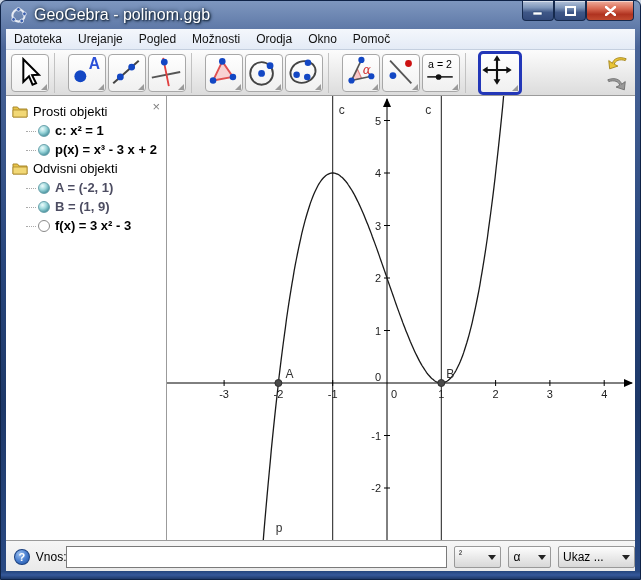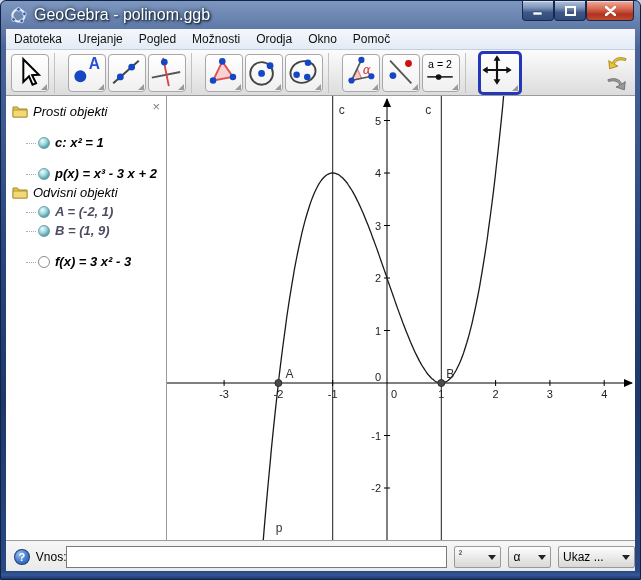--- a/index.html
+++ b/index.html
@@ -27,30 +27,30 @@
   .tool-btn.selected{border:3px solid #2337b8;margin:0 0;width:38px;height:38px;border-radius:5px;}
   .tool-btn .dd{position:absolute;right:1px;bottom:1px;width:0;height:0;
     border-left:6px solid transparent;border-bottom:6px solid #9a9a9a;}
   .tb-gap{width:8px;flex:0 0 auto;border-left:1px solid #c2c2c2;height:40px;margin:0 4px;}
   .tb-lead{width:4px;flex:0 0 auto;}
   .undo-redo{position:absolute;right:6px;top:3px;display:flex;flex-direction:column;gap:3px;}
   .ur-btn{width:24px;height:18px;background:transparent;border:none;padding:0;}
   
   .main{height:444px;display:flex;}
   .sidebar{width:160px;border-right:1px solid #9b9b9b;position:relative;font-size:13px;background:#fff;}
-  .algebra{padding:6px 0 0 6px;font-style:italic;}
+  .algebra{padding:6px 0 0 6px;}
   .alg-group{display:flex;align-items:center;height:19px;font-weight:normal;color:#000;}
   .alg-item{display:flex;align-items:center;height:19px;padding-left:14px;font-weight:bold;}
   .guide{width:10px;border-bottom:1px dotted #aaa;height:1px;margin-right:2px;flex:0 0 auto;}
   .marble{width:12px;height:12px;border-radius:50%;margin-right:5px;flex:0 0 auto;
     background:radial-gradient(circle at 35% 30%,#eefcfc 0,#9ed8dc 40%,#47929e 80%,#2f6f7c 100%);
     border:1px solid #6aa2ac;box-sizing:border-box;}
   .marble.hollow{background:#fff;border:1px solid #8a8a8a;}
   .folder{width:16px;height:13px;margin-right:5px;flex:0 0 auto;}
-  .obj-black{color:#000;margin-top:12px;}
+  .obj-black{color:#000;}
   .obj-gray{color:#4d4d62;}
   .alg-close{position:absolute;right:6px;top:4px;color:#808080;font-size:13px;line-height:13px;cursor:default;}
   .plot-wrap{width:468px;background:#fff;position:relative;}
   .plot-wrap svg{display:block;}
   .tick{font-size:11px;fill:#222;font-family:"Liberation Sans","DejaVu Sans",sans-serif;}
   .plot-label{font-size:12px;fill:#333;font-family:"Liberation Sans","DejaVu Sans",sans-serif;}
   
   .inputbar{height:33px;border-top:1px solid #9b9b9b;background:linear-gradient(180deg,#f6f6f6,#e9e9e9);
     display:flex;align-items:center;font-size:12px;}
   .help-icon{width:16px;height:16px;border-radius:50%;margin:0 6px 0 8px;color:#fff;font-weight:bold;font-size:11px;

